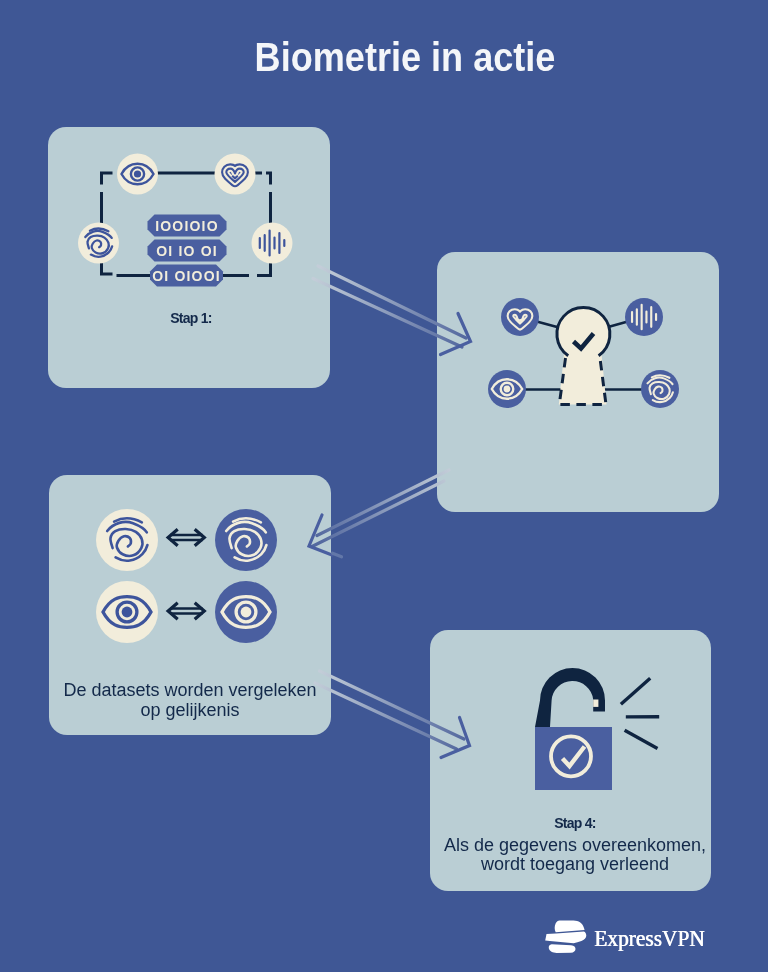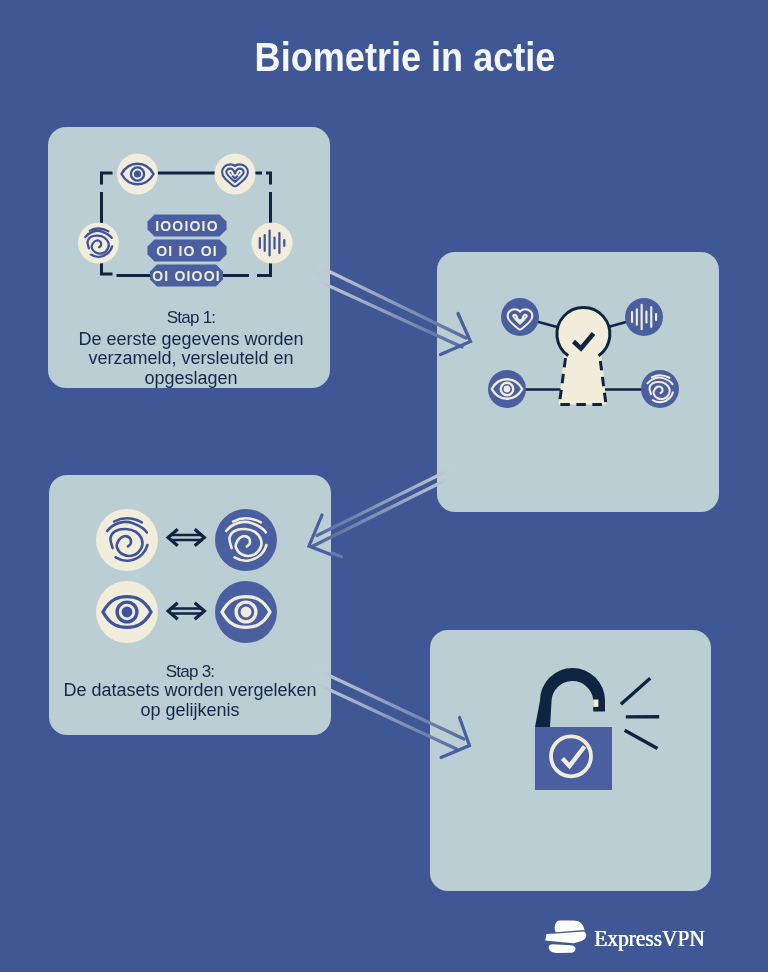--- a/index.html
+++ b/index.html
@@ -1,18 +1,18 @@
 <!DOCTYPE html>
 <html lang="nl"><head><meta charset="utf-8"><title>Biometrie in actie</title>
 <style>
  html,body{margin:0;padding:0}
  #page{position:relative;width:768px;height:972px;background:#3F5795;overflow:hidden;font-family:"Liberation Sans",sans-serif}
  .card{position:absolute;background:#BACED4;border-radius:18px}
  .txt{position:absolute;text-align:center;color:#13294A}
- .h{font-weight:normal;font-size:17px;line-height:20px;letter-spacing:-0.75px}
+ .h{font-weight:bold;font-size:14px;line-height:20px;letter-spacing:-0.75px}
  .b{font-size:18px;line-height:19.8px}
  #title{position:absolute;left:21px;top:37px;width:768px;text-align:center;color:#F4F6F9;font-size:41px;line-height:41px;font-weight:bold;transform:scaleX(0.88)}
  #evpn{position:absolute;left:594px;top:927px;color:#fff;font-family:"Liberation Serif",serif;font-size:23px;font-weight:normal;line-height:23px;transform:scaleX(0.93);transform-origin:0 50%;text-shadow:0.7px 0 0 #fff}
  #gfx{position:absolute;left:0;top:0}
  .hx{stroke:var(--hx,#F2EDDB)}
 </style></head>
 <body>
 <div id="page">
  <div class="card" style="left:48px;top:127px;width:282px;height:261px"></div>
  <div class="card" style="left:437px;top:252px;width:282px;height:260px"></div>
@@ -155,16 +155,16 @@
 
   <g id="logo" fill="#FFFFFF">
    <path d="M559.6,920.5 L573.5,920.6 C578.8,920.8 582.2,923.2 583.6,926.9 C584.1,928.2 584.5,929.5 584.6,930.1 L555.7,932.15 C554.4,930.1 554.3,926.3 555.6,923.5 C556.6,921.6 557.9,920.5 559.6,920.5 Z"></path>
    <path d="M546.5,933.9 L556.0,933.55 L584.0,931.5 C585.6,932.4 586.3,934.1 586.3,935.7 C586.3,937.9 584.3,939.9 581.4,941.1 C578.7,942.2 576.1,942.9 573.6,943.2 L549.8,941.1 L545.2,940.5 Z"></path>
    <path d="M551.7,944.2 L571.0,945.2 C574.3,945.5 575.6,947.3 575.5,949.0 C575.4,950.9 573.7,952.7 570.9,952.8 L556.6,952.9 C552.9,952.9 549.4,951.0 548.8,948.2 C548.4,946.2 549.6,944.4 551.7,944.2 Z"></path>
   </g>
  </svg>
 
  <div id="title">Biometrie in actie</div>
  <div class="txt h" style="left:50px;top:308.3px;width:282px">Stap 1:</div>
- <div class="txt b" style="left:50px;top:329.5px;width:282px">De eerste gegevens worden<br>verzameld, versleuteld en<br>opgeslagen</div>
- <div class="txt h" style="left:49px;top:662.4px;width:282px">Stap 3:</div>
  <div class="txt b" style="left:49px;top:681.2px;width:282px">De datasets worden vergeleken<br>op gelijkenis</div>
+ <div class="txt h" style="left:434px;top:813.4px;width:282px">Stap 4:</div>
+ <div class="txt b" style="left:401px;top:835.7px;width:348px">Als de gegevens overeenkomen,<br>wordt toegang verleend</div>
  <div id="evpn">ExpressVPN</div>
 </div>
 </body></html>

